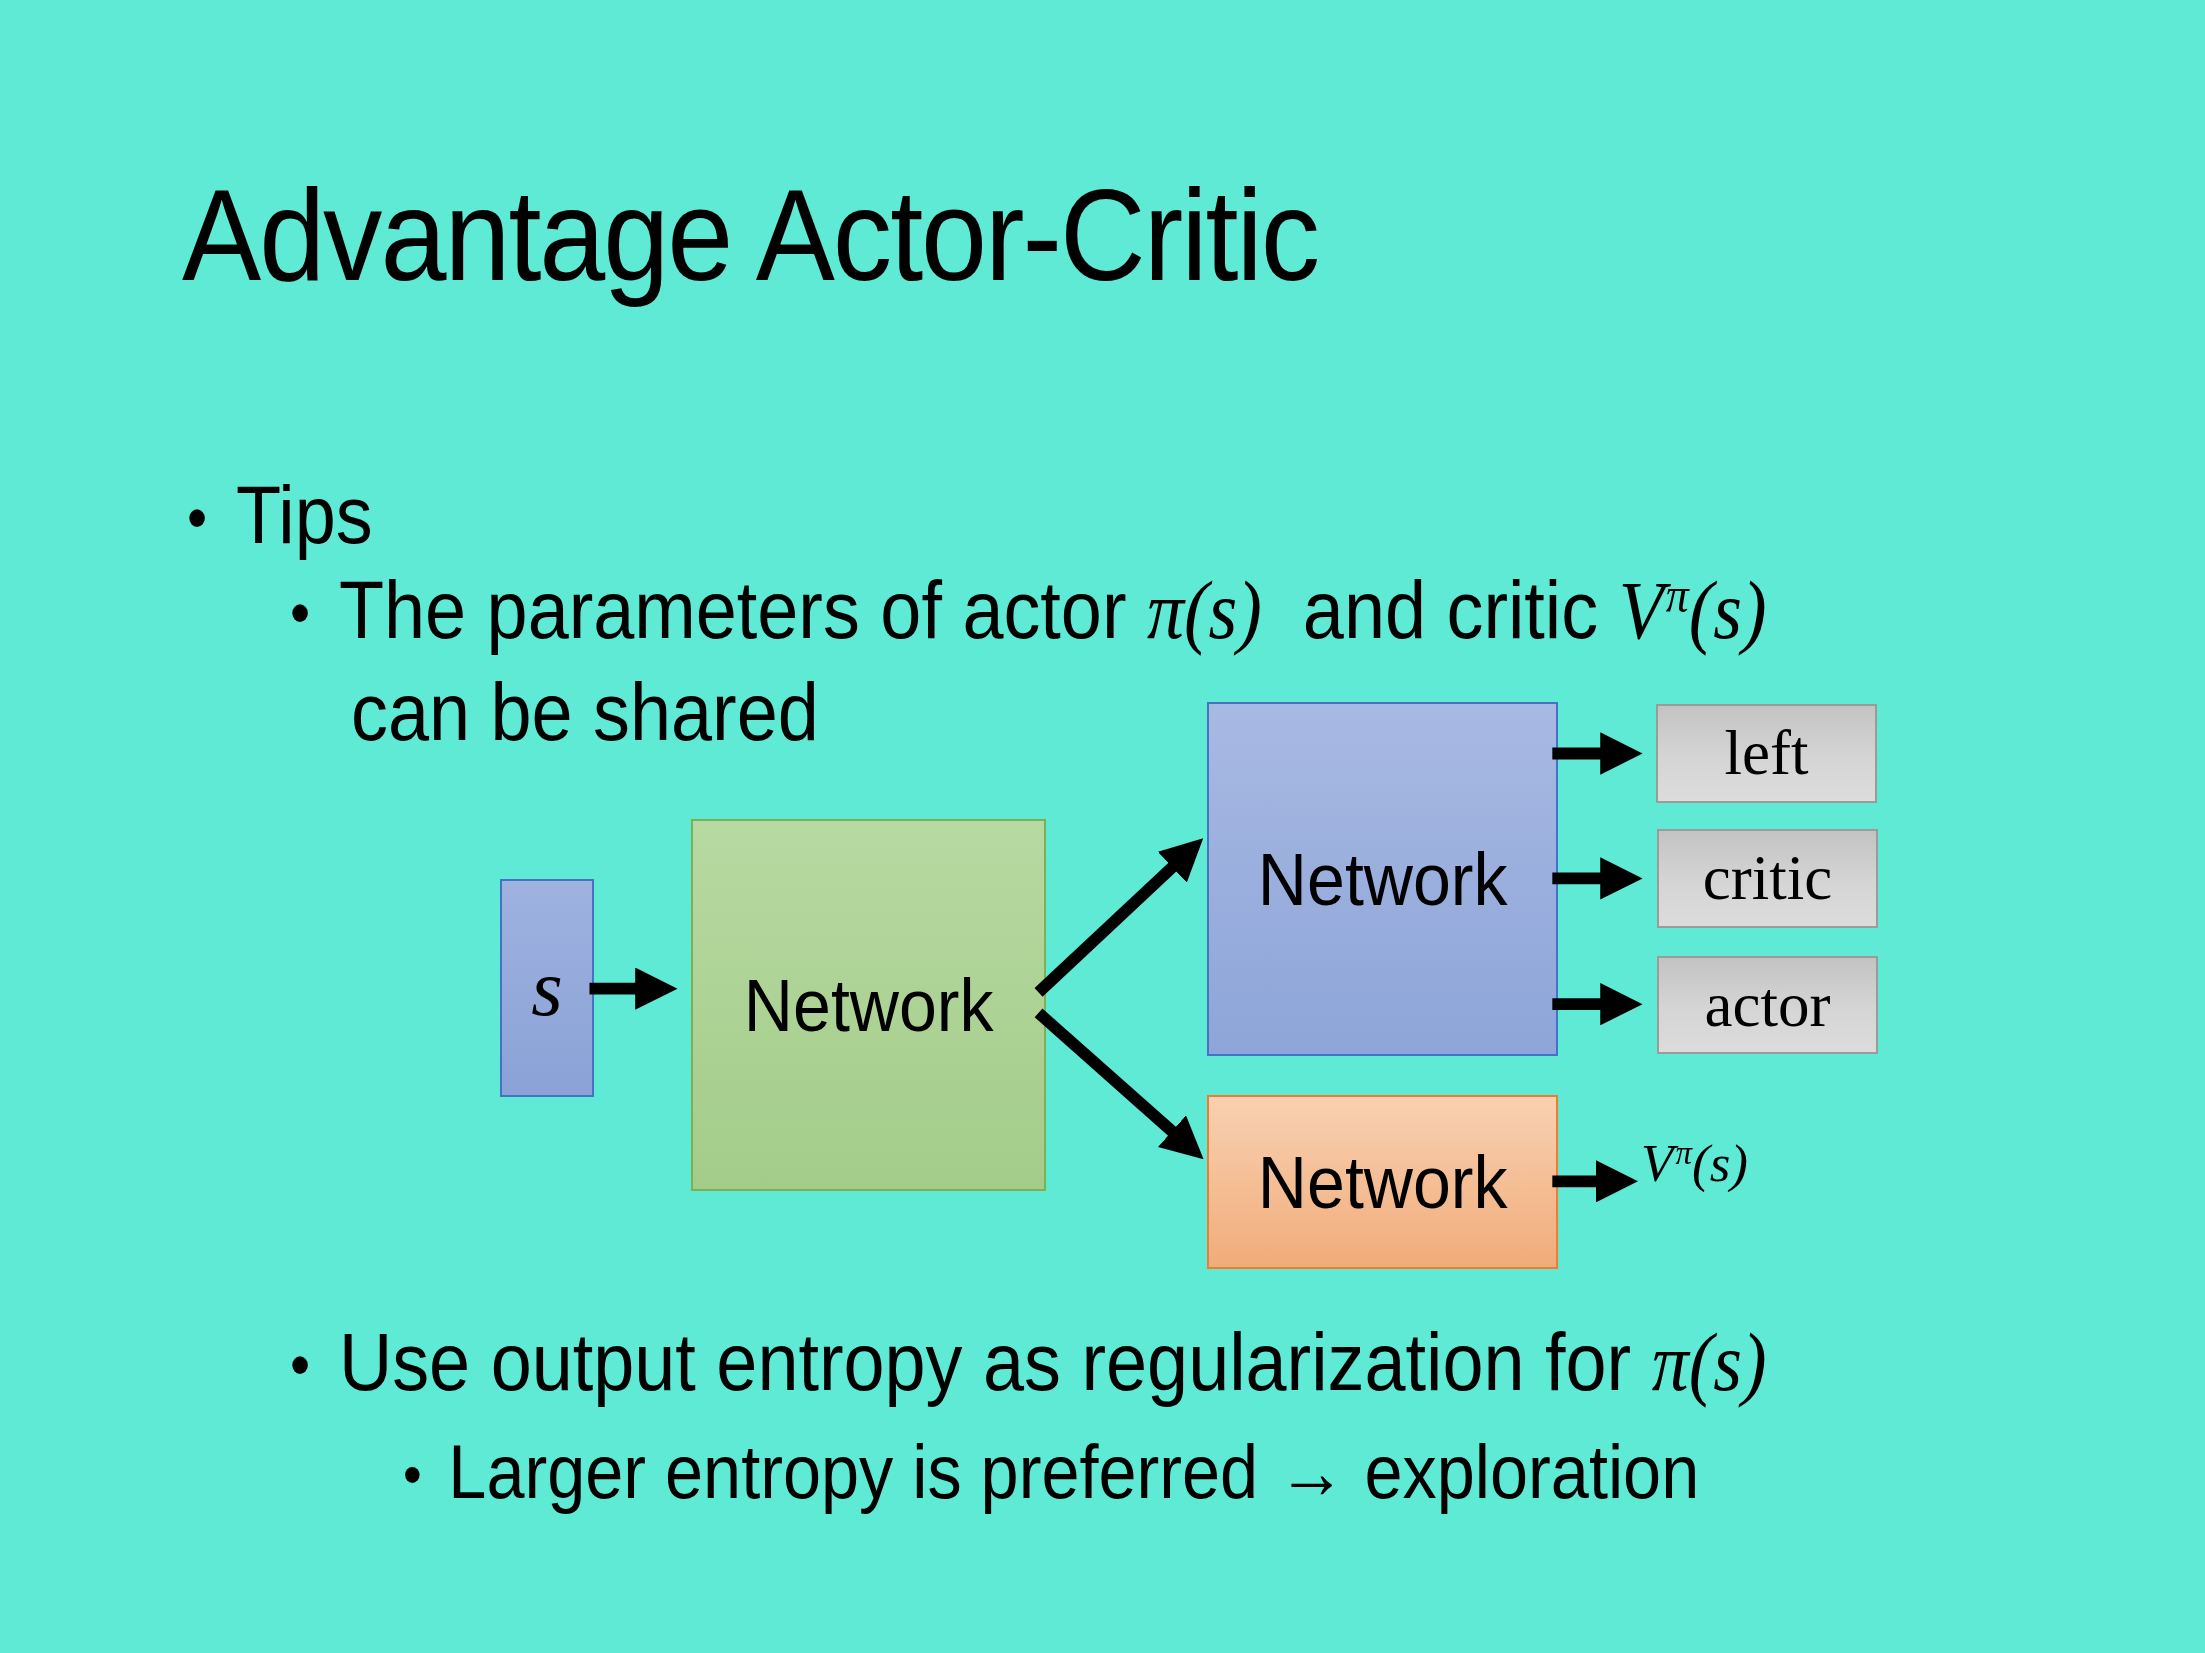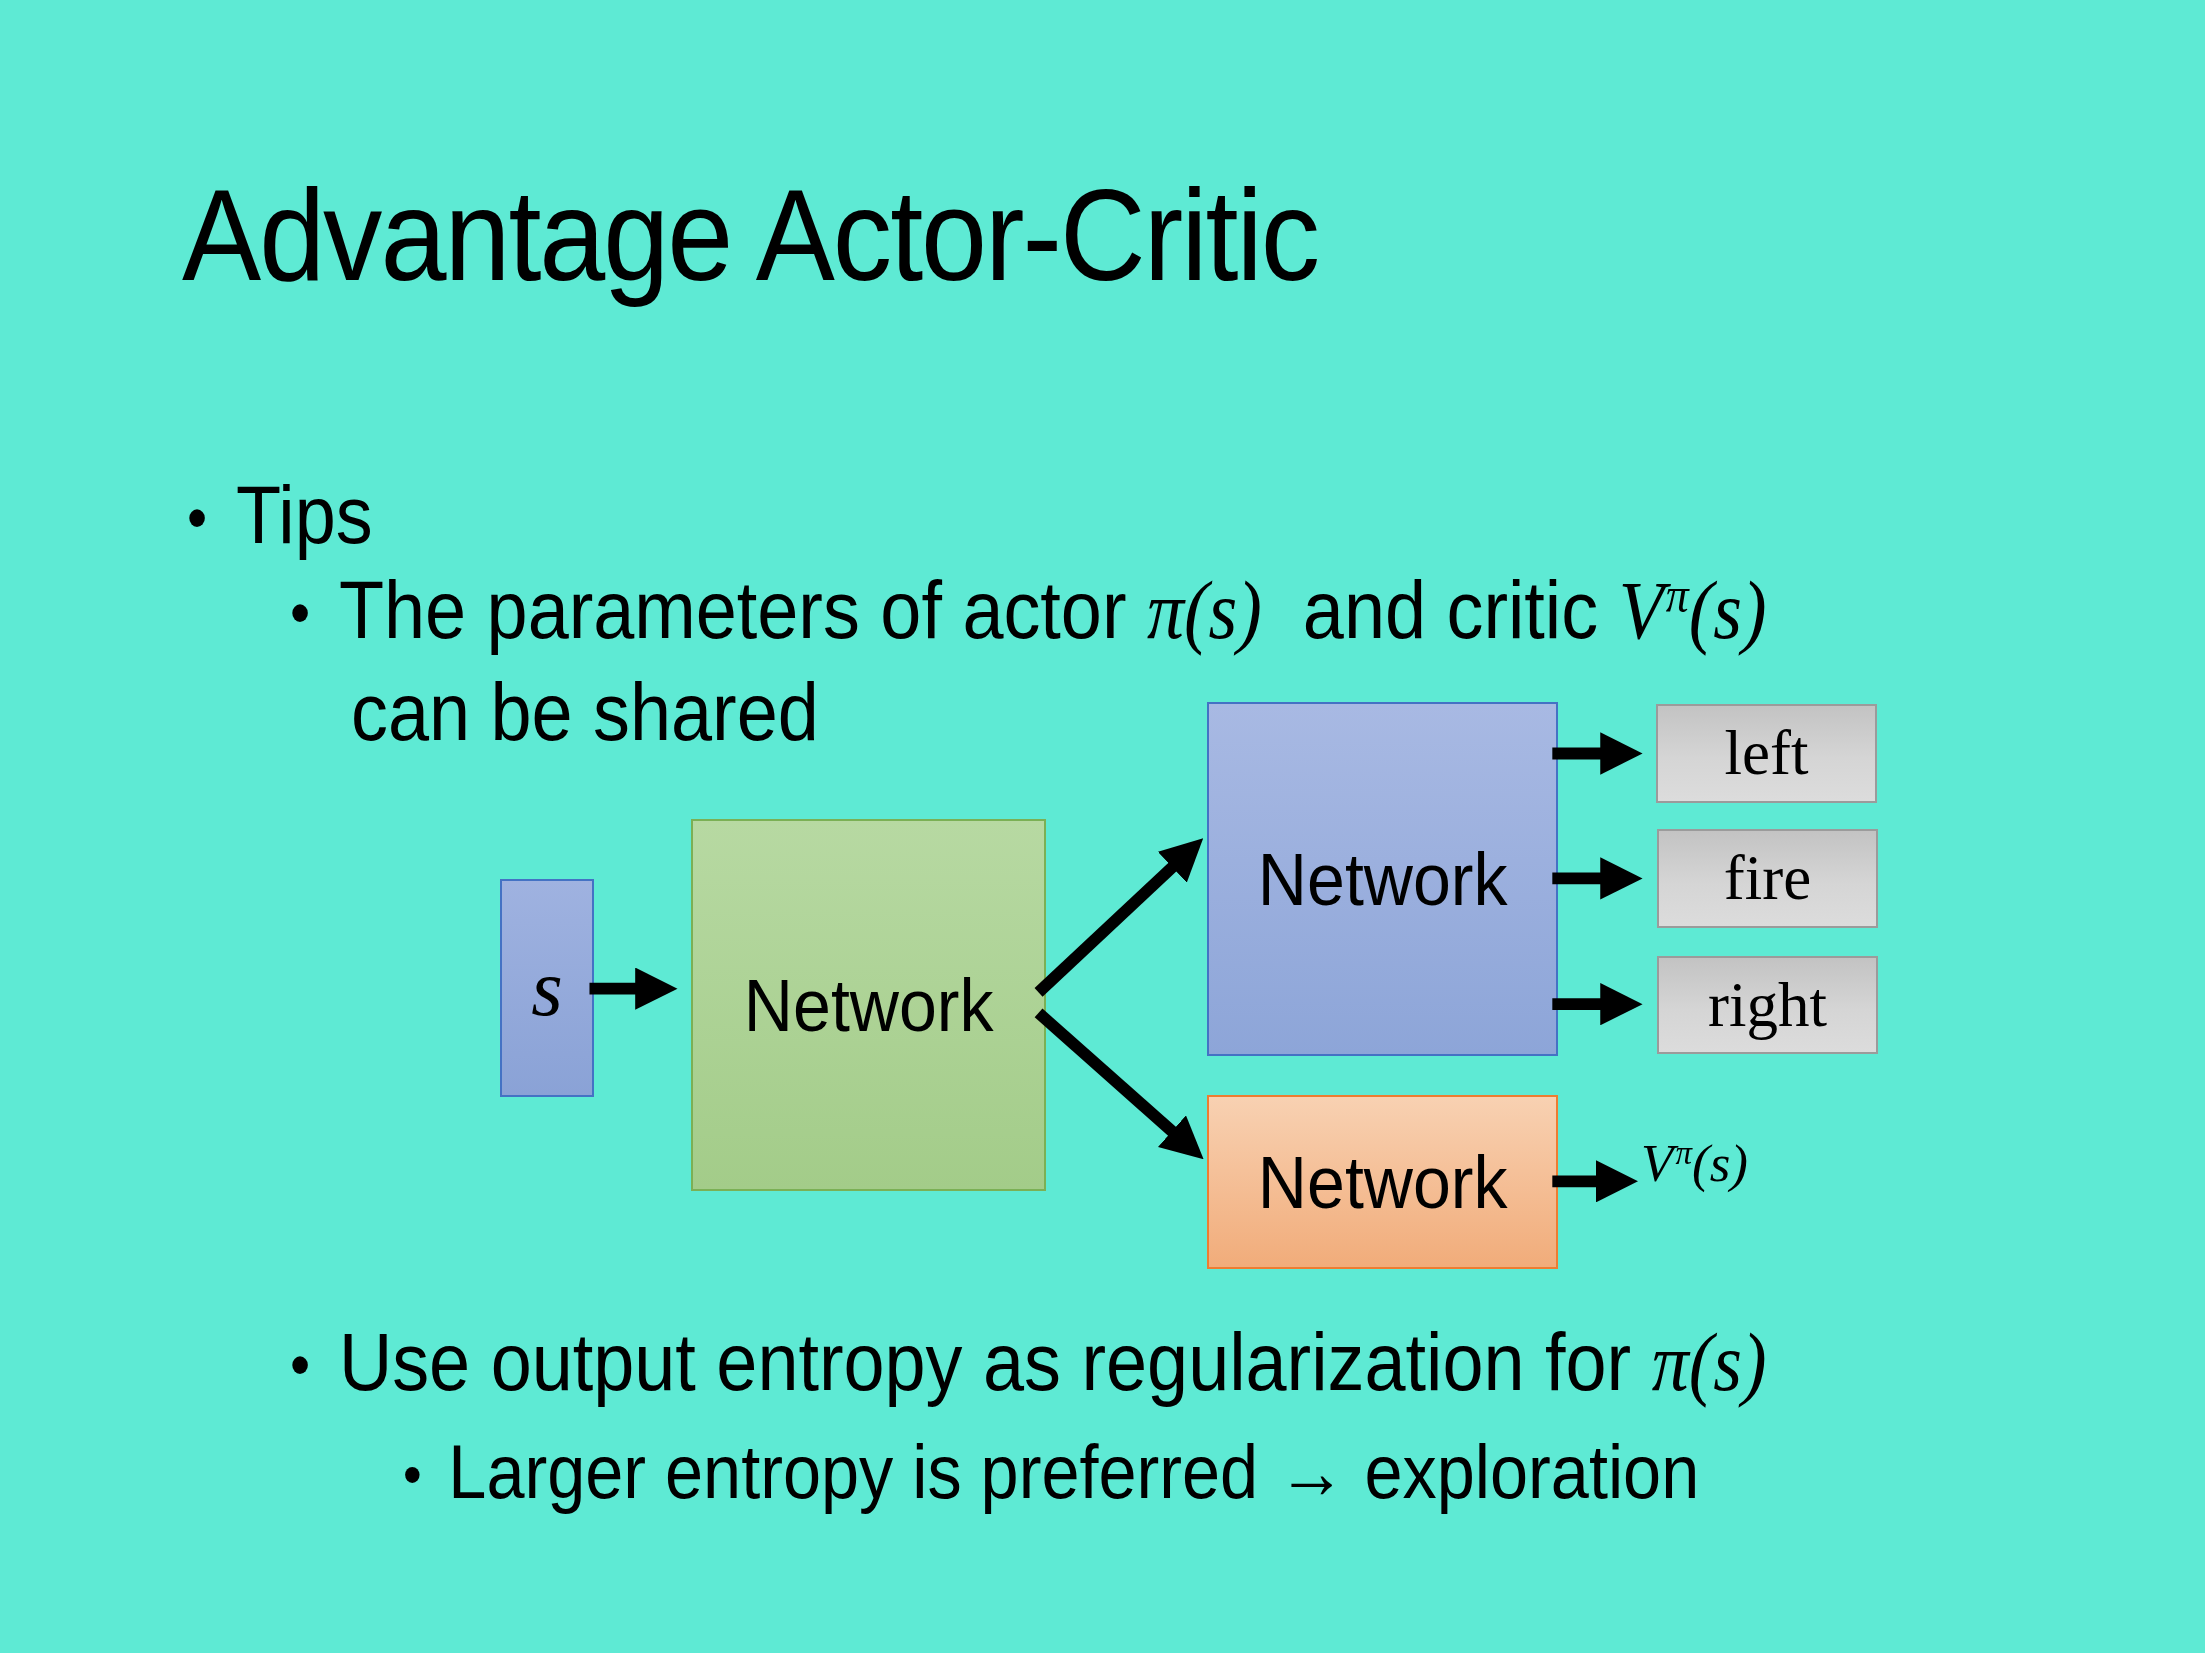--- a/index.html
+++ b/index.html
@@ -96,24 +96,24 @@
   </div>
 
   <div class="box critic-box">
     <span class="net-label">Network</span>
   </div>
 
   <div class="box action-box" style="top:704px;">
     <span class="action-label">left</span>
   </div>
   <div class="box action-box" style="top:829px;left:1648px;">
-    <span class="action-label">fire</span>
+    <span class="action-label">critic</span>
   </div>
   <div class="box action-box" style="top:956px;left:1648px;height:98px;">
-    <span class="action-label">right</span>
+    <span class="action-label">actor</span>
   </div>
 
   <div class="value-label"><span class="m">V</span><span class="m sup">π</span><span class="m">(s)</span></div>
 
   <svg class="arrows" width="2205" height="1654" viewBox="0 0 3000 2250">
     <defs>
       <marker id="ah" viewBox="0 0 10 10" refX="5" refY="5" markerWidth="3.6" markerHeight="3.6" orient="auto-start-reverse">
         <path d="M 0 0 L 10 5 L 0 10 z" fill="#000000"></path>
       </marker>
     </defs>

